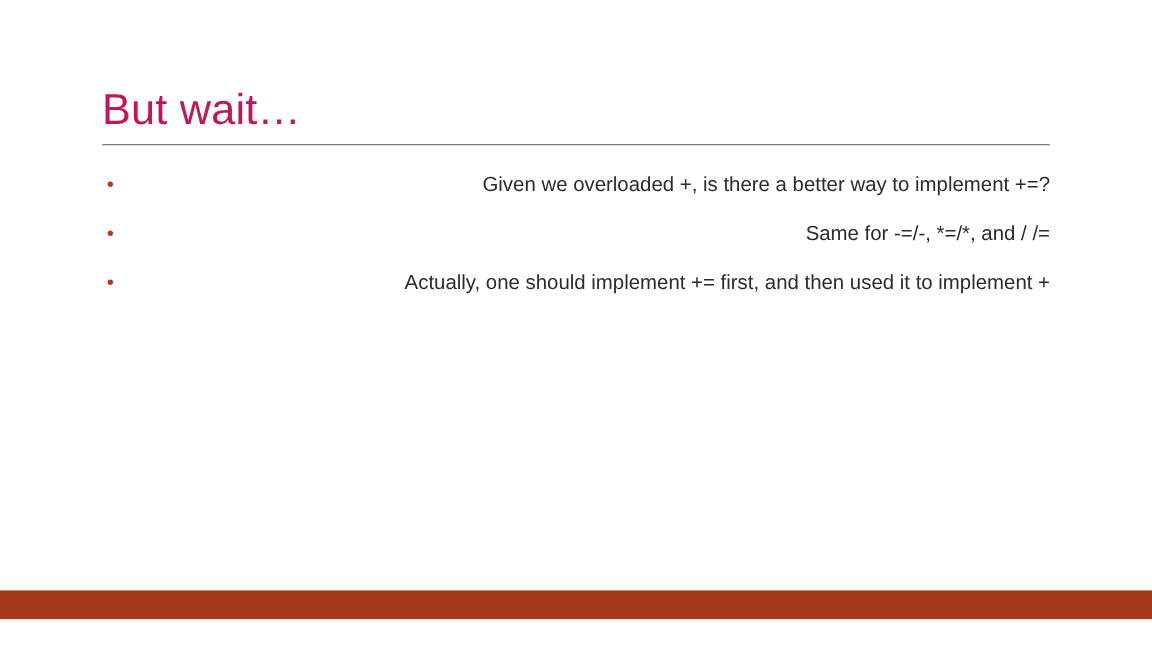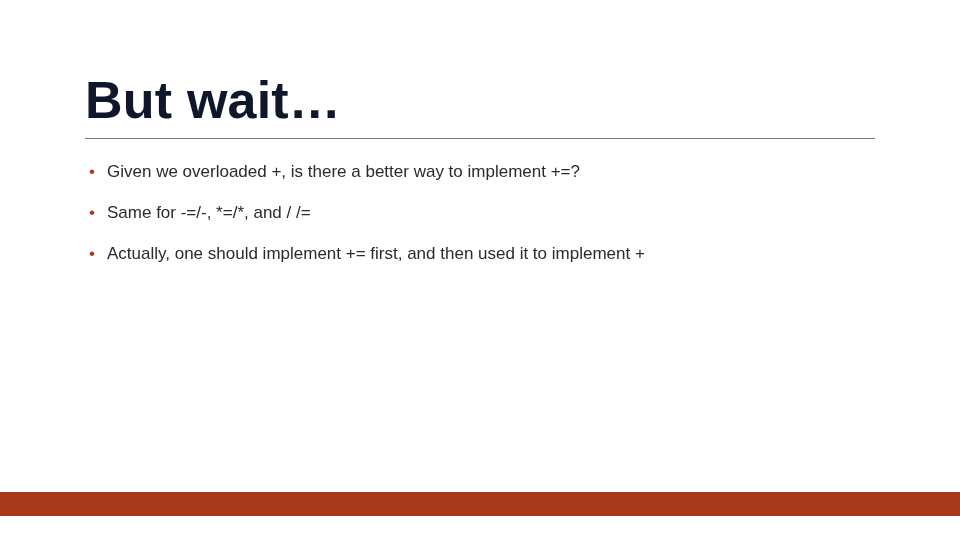--- a/index.html
+++ b/index.html
@@ -15,30 +15,31 @@
     position: relative;
     overflow: hidden;
   }
   .slide {
     width: 100%;
     height: 100%;
     position: relative;
     padding: 70px 85px 0 85px;
   }
   .title {
-    font-size: 52px;
-    font-weight: 700;
-    color: #0f172a;
+    font-size: 36px;
+    font-weight: 400;
+    color: #be185d;
     padding-bottom: 8px;
     border-bottom: 1px solid #7a7a7a;
     letter-spacing: 0.2px;
   }
   .bullets {
     margin-top: 22px;
     list-style: none;
+    text-align: right;
   }
   .bullets li {
     position: relative;
     padding-left: 22px;
     font-size: 17px;
     color: #2b2b2b;
     line-height: 1.35;
     margin-bottom: 18px;
     font-weight: 400;
   }

